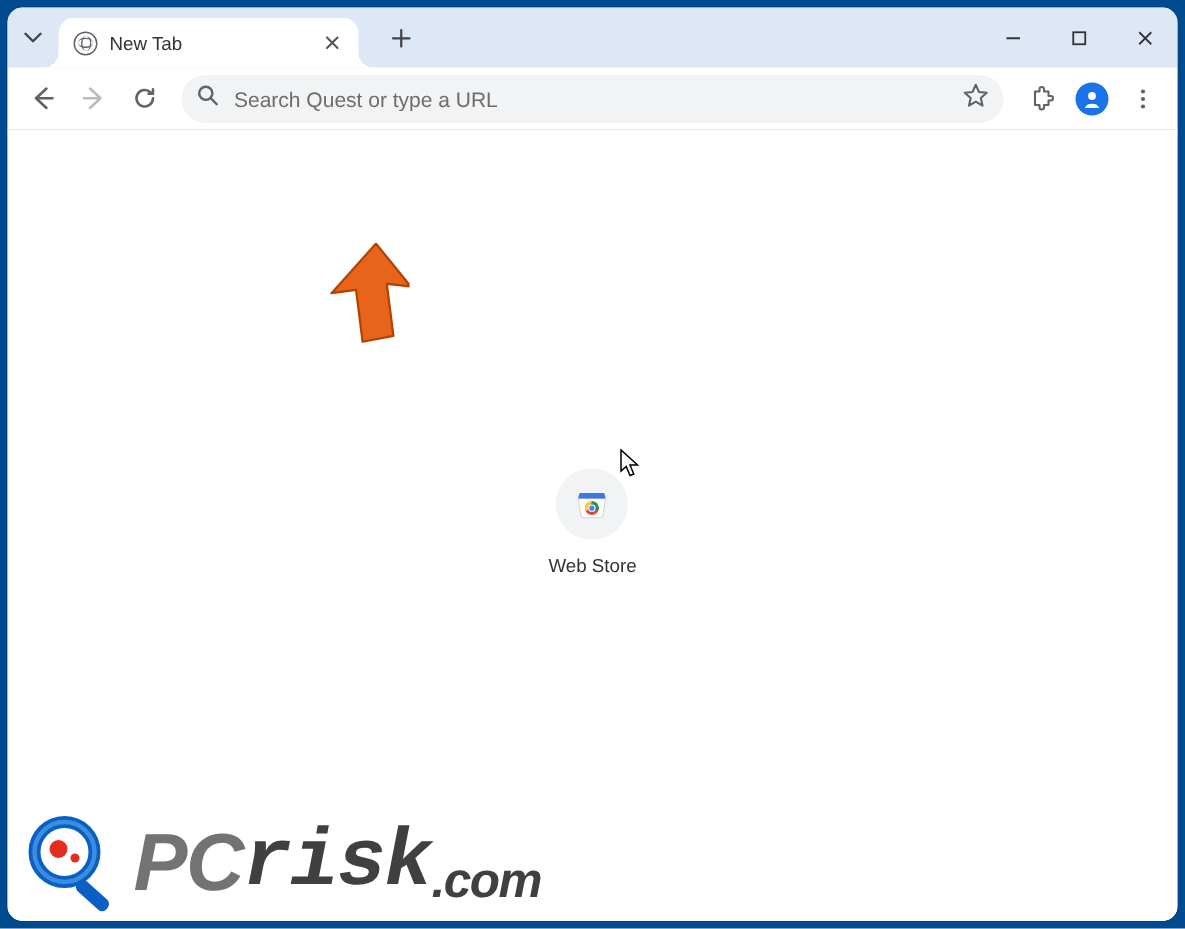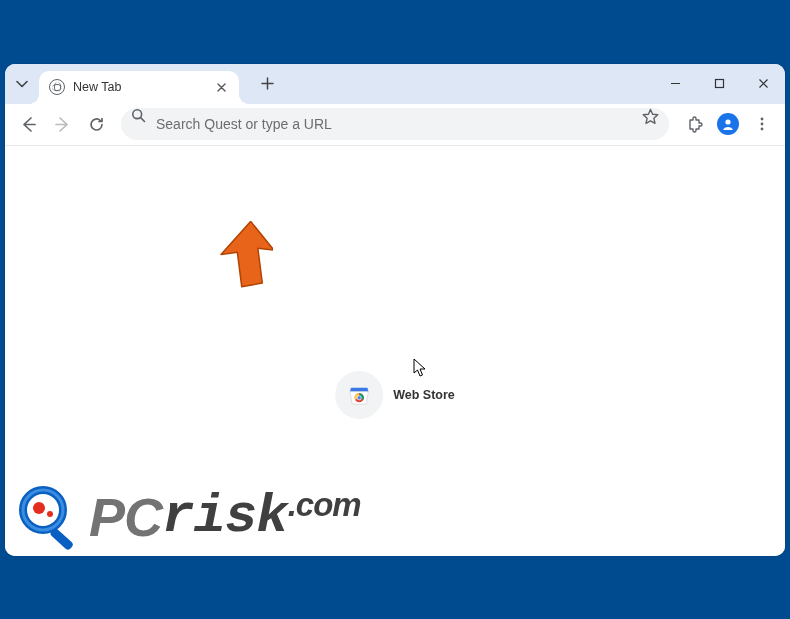--- a/index.html
+++ b/index.html
@@ -1,20 +1,20 @@
 <!DOCTYPE html>
 <html><head>
 <meta charset="utf-8">
 <style>
   * { box-sizing: border-box; margin: 0; padding: 0; }
   html, body { width: 790px; height: 619px; overflow: hidden; font-family: "Segoe UI", Arial, sans-serif; }
   body { background: #004a8f; display: flex; align-items: center; justify-content: center; }
 
   .window {
-    width: 780px; height: 492px; background: #fff;
+    width: 780px; height: 609px; background: #fff;
     border-radius: 10px; overflow: hidden; position: relative;
     box-shadow: 0 0 0 1px rgba(0,0,0,0.05);
   }
 
   
   .titlebar {
     height: 40px; background: #dde7f6; display: flex; align-items: stretch;
     position: relative;
   }
   .tab-search-btn {
@@ -55,39 +55,39 @@
 
   
   .toolbar {
     height: 42px; background: #fff; display:flex; align-items:center;
     padding: 0 8px; gap: 4px; border-bottom: 1px solid #e8e8e8;
   }
   .tb-btn { width: 30px; height: 30px; display:flex; align-items:center; justify-content:center; color:#5f6368; border-radius:50%; }
   .tb-btn.disabled { color:#bbb; }
   .omnibox {
     flex: 1; height: 32px; background: #f1f3f4; border-radius: 16px;
-    display:flex; padding: 0 10px; gap: 10px; margin: 0 6px;
+    display:flex; align-items:center; padding: 0 10px; gap: 10px; margin: 0 6px;
   }
   .omnibox input {
     border: none; background: transparent; outline: none; flex: 1;
     font-size: 14px; color: #333;
   }
   .omnibox input::placeholder { color: #6d6d6d; }
   .omni-icon { color:#5f6368; }
   .profile-badge {
     width: 22px; height: 22px; border-radius: 50%; background: #1a73e8;
     display:flex; align-items:center; justify-content:center; color:#fff;
   }
 
   .content { position: relative; background:#fff; height: calc(100% - 82px); }
 
   
   .shortcut {
     position: absolute; left: 50%; top: 225px; transform: translateX(-50%);
-    display:flex; flex-direction:row; align-items:center; gap:10px;font-weight:bold;
+    display:flex; flex-direction:column; align-items:center; gap:10px;
   }
   .shortcut-circle {
     width: 48px; height: 48px; border-radius: 50%; background:#f1f3f4;
     display:flex; align-items:center; justify-content:center;
   }
   .ws-icon { width: 22px; height: 22px; display:block; }
   .shortcut-label { font-size: 12.5px; color:#333; }
 
   
   .arrow-annot {
@@ -101,21 +101,21 @@
     pointer-events: none;
   }
 
   
   .watermark {
     position: absolute; left: 12px; bottom: 6px; display:flex; align-items:center;
     gap: 6px; font-style: italic; font-weight: 700; pointer-events:none;
     font-family: Arial, sans-serif;
   }
   .wm-glass { width: 66px; height: 66px; }
-  .wm-text { font-size: 54px; letter-spacing: -1px; display:flex; align-items:flex-start; }
+  .wm-text { font-size: 54px; letter-spacing: -1px; display:flex; align-items:flex-end; }
   .wm-pc { color:#737373; }
   .wm-risk { color:#404040;font-family:Liberation Mono, monospace; }
   .wm-com { color:#404040; font-size: 33px; }
 </style>
 </head>
 <body>
 
 <div class="window">
 
   <div class="titlebar">

